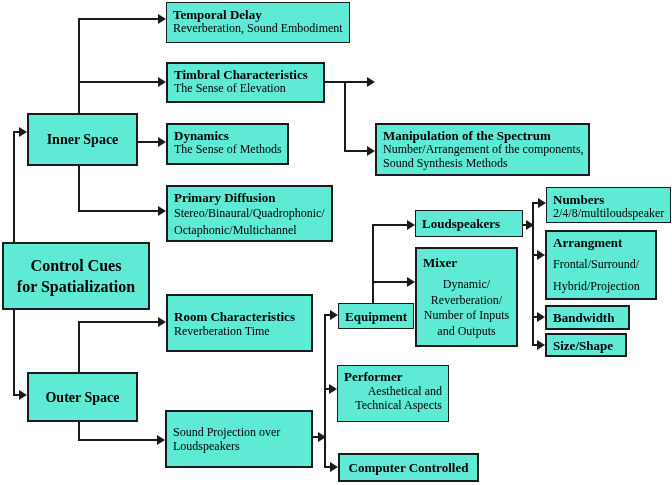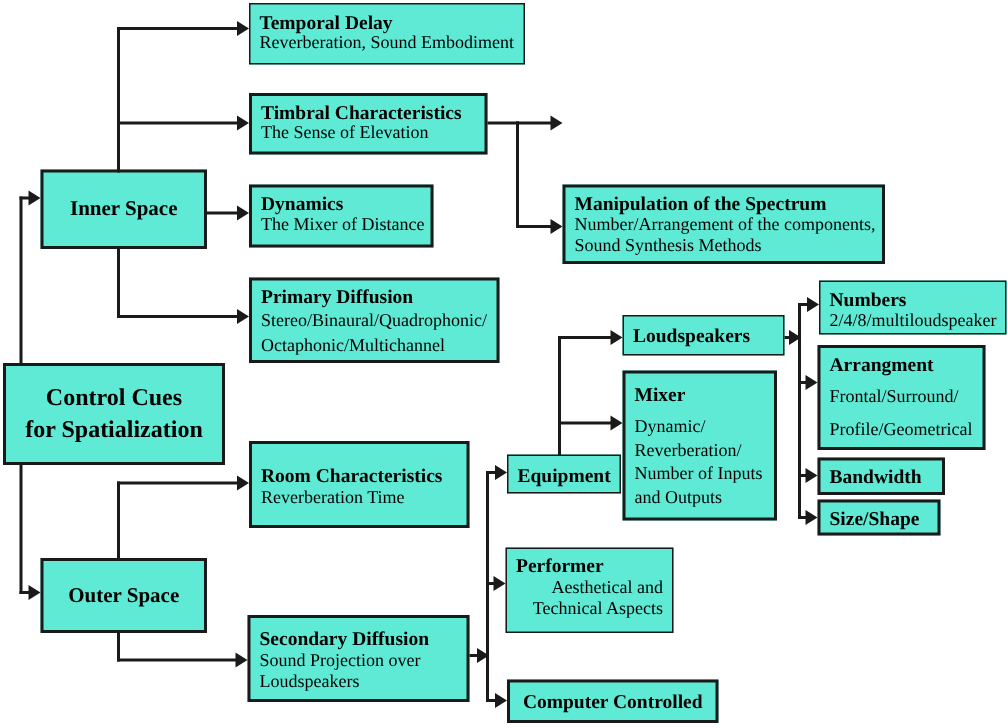--- a/index.html
+++ b/index.html
@@ -50,21 +50,21 @@
   }
   
   #n-control-cues { padding: 2px; }
   #n-control-cues .node-title { font-size: 16px; line-height: 21px; }
   #n-inner-space .node-title,
   #n-outer-space .node-title { font-size: 14px; }
   #n-primary-diffusion .node-sub { line-height: 17px; }
   #n-arrangment .node-title { margin-bottom: 3px; }
   #n-arrangment .node-sub { line-height: 22px; }
   #n-mixer .node-title { margin: 3px 0 7px 0; }
-  #n-mixer .node-sub { line-height: 15.5px; }
+  #n-mixer .node-sub { line-height: 15.5px; text-align: center; }
   #n-performer .node-sub { line-height: 14px; text-align: right; }
   #n-room-characteristics .node-sub,
   #n-secondary-diffusion .node-sub { line-height: 14px; }
   #n-temporal-delay, #n-envelope-design, #n-numbers { padding-top: 4px; }
   .seg {
     position: absolute;
     background: #1a1a1a;
   }
   .arrowhead {
     position: absolute;
@@ -97,33 +97,32 @@
       <div class="node-title">Timbral Characteristics</div>
       <div class="node-sub">The Sense of Elevation</div>
     </div>
     <div class="node top" id="n-manipulation-of-the-spectrum" style="left: 375px; top: 123px; width: 215px; height: 53px; border-width: 2px; border-color: rgb(26, 26, 26);">
       <div class="node-title">Manipulation of the Spectrum</div>
       <div class="node-sub">Number/Arrangement of the components,</div>
       <div class="node-sub">Sound Synthesis Methods</div>
     </div>
     <div class="node top" id="n-dynamics" style="left: 166px; top: 123px; width: 123px; height: 42px; border-width: 2px; border-color: rgb(26, 26, 26);">
       <div class="node-title">Dynamics</div>
-      <div class="node-sub">The Mixer of Distance</div>
+      <div class="node-sub">The Sense of Methods</div>
     </div>
     <div class="node top" id="n-primary-diffusion" style="left: 166px; top: 185px; width: 167px; height: 57px; border-width: 2px; border-color: rgb(26, 26, 26);">
       <div class="node-title">Primary Diffusion</div>
       <div class="node-sub">Stereo/Binaural/Quadrophonic/</div>
       <div class="node-sub">Octaphonic/Multichannel</div>
     </div>
     <div class="node middle" id="n-room-characteristics" style="left: 166px; top: 294px; width: 147px; height: 58px; border-width: 2px; border-color: rgb(26, 26, 26);">
       <div class="node-title">Room Characteristics</div>
       <div class="node-sub">Reverberation Time</div>
     </div>
     <div class="node middle" id="n-secondary-diffusion" style="left: 165px; top: 410px; width: 148px; height: 58px; border-width: 2px; border-color: rgb(26, 26, 26);">
-      <div class="node-title">Secondary Diffusion</div>
       <div class="node-sub">Sound Projection over</div>
       <div class="node-sub">Loudspeakers</div>
     </div>
     <div class="node middle" id="n-equipment" style="left: 338px; top: 303px; width: 76px; height: 26px; border-width: 1px; border-color: rgb(26, 26, 26);">
       <div class="node-title">Equipment</div>
     </div>
     <div class="node top" id="n-performer" style="left: 337px; top: 365px; width: 112px; height: 57px; border-width: 1px; border-color: rgb(26, 26, 26);">
       <div class="node-title">Performer</div>
       <div class="node-sub">Aesthetical and</div>
       <div class="node-sub">Technical Aspects</div>
@@ -141,21 +140,21 @@
       <div class="node-sub">Number of Inputs</div>
       <div class="node-sub">and Outputs</div>
     </div>
     <div class="node top" id="n-numbers" style="left: 546px; top: 187px; width: 125px; height: 36px; border-width: 1px; border-color: rgb(26, 26, 26);">
       <div class="node-title">Numbers</div>
       <div class="node-sub">2/4/8/multiloudspeaker</div>
     </div>
     <div class="node top" id="n-arrangment" style="left: 545px; top: 230px; width: 112px; height: 70px; border-width: 2px; border-color: rgb(26, 26, 26);">
       <div class="node-title">Arrangment</div>
       <div class="node-sub">Frontal/Surround/</div>
-      <div class="node-sub">Profile/Geometrical</div>
+      <div class="node-sub">Hybrid/Projection</div>
     </div>
     <div class="node middle" id="n-bandwidth" style="left: 545px; top: 305px; width: 85px; height: 25px; border-width: 2px; border-color: rgb(26, 26, 26);">
       <div class="node-title">Bandwidth</div>
     </div>
     <div class="node middle" id="n-size-shape" style="left: 545px; top: 333px; width: 82px; height: 24px; border-width: 2px; border-color: rgb(26, 26, 26);">
       <div class="node-title">Size/Shape</div>
     </div>
     <div class="seg" style="left: 78px; top: 18px; width: 2px; height: 97px; background: rgb(26, 26, 26);"></div>
     <div class="seg" style="left: 78px; top: 18px; width: 81px; height: 2px; background: rgb(26, 26, 26);"></div>
     <div class="seg" style="left: 78px; top: 81px; width: 81px; height: 2px; background: rgb(26, 26, 26);"></div>

